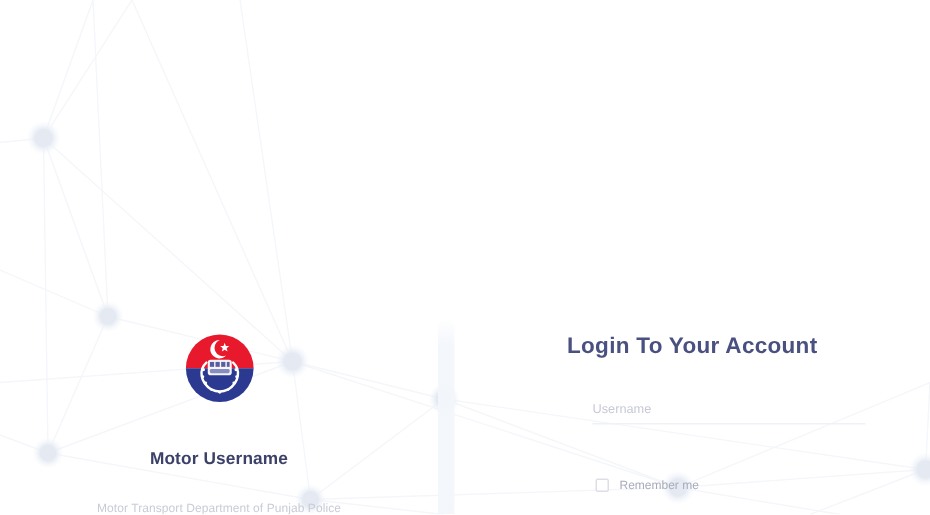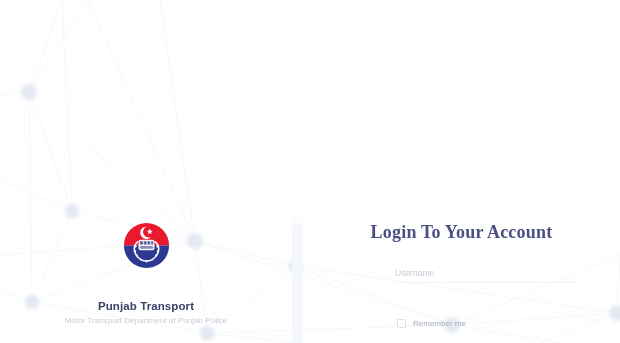--- a/index.html
+++ b/index.html
@@ -67,46 +67,45 @@
 
   #brand-title {
     margin-top: 31px;
     font-size: 11.5px;
     font-weight: bold;
     color: #3c4168;
     letter-spacing: 0.1px;
   }
 
   #brand-subtitle {
-    margin-top: 4px;
+    margin-top: 22px;
     font-size: 8px;
     color: #c9ccd8;
     letter-spacing: 0.05px;
   }
 
   
   #login-panel {
     position: absolute;
     left: 303px;
     top: 205px;
     width: 317px;
     height: 138px;
     z-index: 2;
   }
 
   #login-heading {
     position: absolute;
     left: 0; right: 0;
     top: 17px;
     text-align: center;
-    font-size: 18px;
+    font-size: 15px;
     font-weight: bold;
     color: #4a5080;
     letter-spacing: 0.2px;
-    font-family: Liberation Serif, serif;
   }
 
   .field {
     position: absolute;
     left: 92px;
     width: 188px;
     height: 22px;
   }
   #field-username { top: 57px; }
   #field-password { top: 83px; }
@@ -257,21 +256,21 @@
         <circle cx="27" cy="52" r="2.1" fill="#ffffff"></circle>
         <circle cx="26" cy="62" r="2.1" fill="#ffffff"></circle>
         <circle cx="30" cy="71" r="2.1" fill="#ffffff"></circle>
         <circle cx="73" cy="52" r="2.1" fill="#ffffff"></circle>
         <circle cx="74" cy="62" r="2.1" fill="#ffffff"></circle>
         <circle cx="70" cy="71" r="2.1" fill="#ffffff"></circle>
         <circle cx="50" cy="84" r="2.1" fill="#ffffff"></circle>
       </svg>
     </div>
 
-    <div id="brand-title">Punjab Transport</div>
+    <div id="brand-title">Motor Username</div>
 
     <div id="brand-subtitle">Motor Transport Department of Punjab Police</div>
   </div>
 
   <div id="login-panel">
 
     <div id="login-heading">Login To Your Account</div>
 
     <div class="field" id="field-username">
       <input type="text" placeholder="Username" style="">

